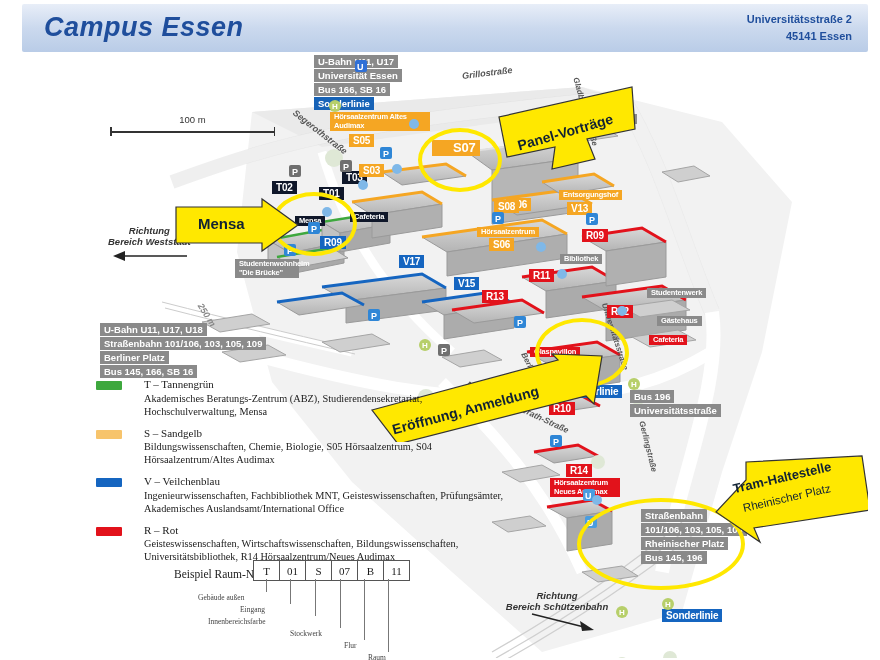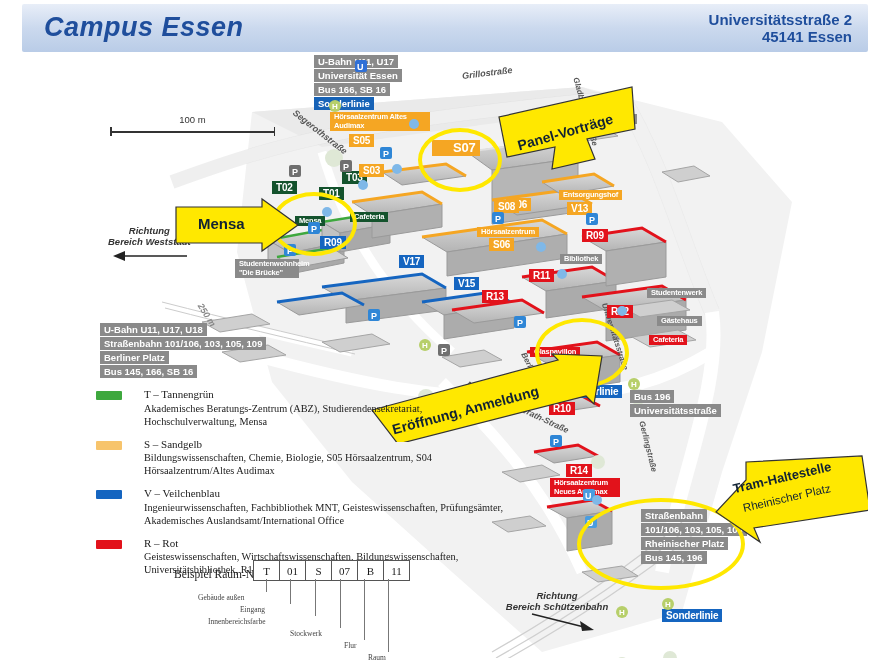--- a/index.html
+++ b/index.html
@@ -15,37 +15,37 @@
     background:linear-gradient(to bottom,#e8eef8 0%,#cbd9ee 50%,#b9cce7 100%);
     border-radius:2px;
   }
   #header-title{
     position:absolute;left:22px;top:8px;
     font-size:27px;font-weight:bold;font-style:italic;
     color:#1f4e9c;letter-spacing:.5px;
   }
   #header-address{
     position:absolute;right:16px;top:7px;text-align:right;
-    font-size:15px;font-weight:bold;color:#1f4e9c;line-height:17px;
+    font-size:11px;font-weight:bold;color:#1f4e9c;line-height:17px;
   }
 
   
   #map{
     position:absolute;left:22px;top:52px;width:846px;height:606px;
     background:#ffffff;overflow:hidden;
   }
   #map-svg{position:absolute;left:0;top:0;}
 
   
   .chip{
     position:absolute;color:#fff;font-weight:bold;
     padding:1px 4px;white-space:nowrap;line-height:1.1;
     letter-spacing:-0.2px;
   }
-  .chip.green{background:#14532d;}
+  .chip.green{background:#0f172a;}
   .chip.orange{background:#f5a623;color:#fff;}
   .chip.blue{background:#1565c0;}
   .chip.red{background:#e2121b;}
   .chip.gray{background:#8a8a8a;}
   .chip.small{font-size:7.5px;}
   .chip.med{font-size:10px;}
   .chip.big{font-size:13px;padding-left:21px;}
 
   
   .infobox{position:absolute;}
@@ -71,21 +71,21 @@
   .callout .ctext{
     position:absolute;font-weight:bold;color:#123;white-space:nowrap;
   }
   .ellipse{
     position:absolute;border:4px solid #ffe800;border-radius:50%;
     background:transparent;
   }
 
   
   #legend{position:absolute;left:96px;top:378px;width:420px;}
-  .leg-row{position:relative;margin-bottom:9px;padding-left:48px;margin-top:10px;}
+  .leg-row{position:relative;margin-bottom:9px;padding-left:48px;}
   .leg-swatch{
     position:absolute;left:0;top:3px;width:26px;height:9px;border-radius:1px;
   }
   .leg-title{
     font-family:"Liberation Serif", serif;font-size:11px;color:#1a1a1a;line-height:13.5px;
   }
   .leg-desc{
     font-family:"Liberation Serif", serif;font-size:10.3px;color:#1a1a1a;line-height:13px;
   }
 

